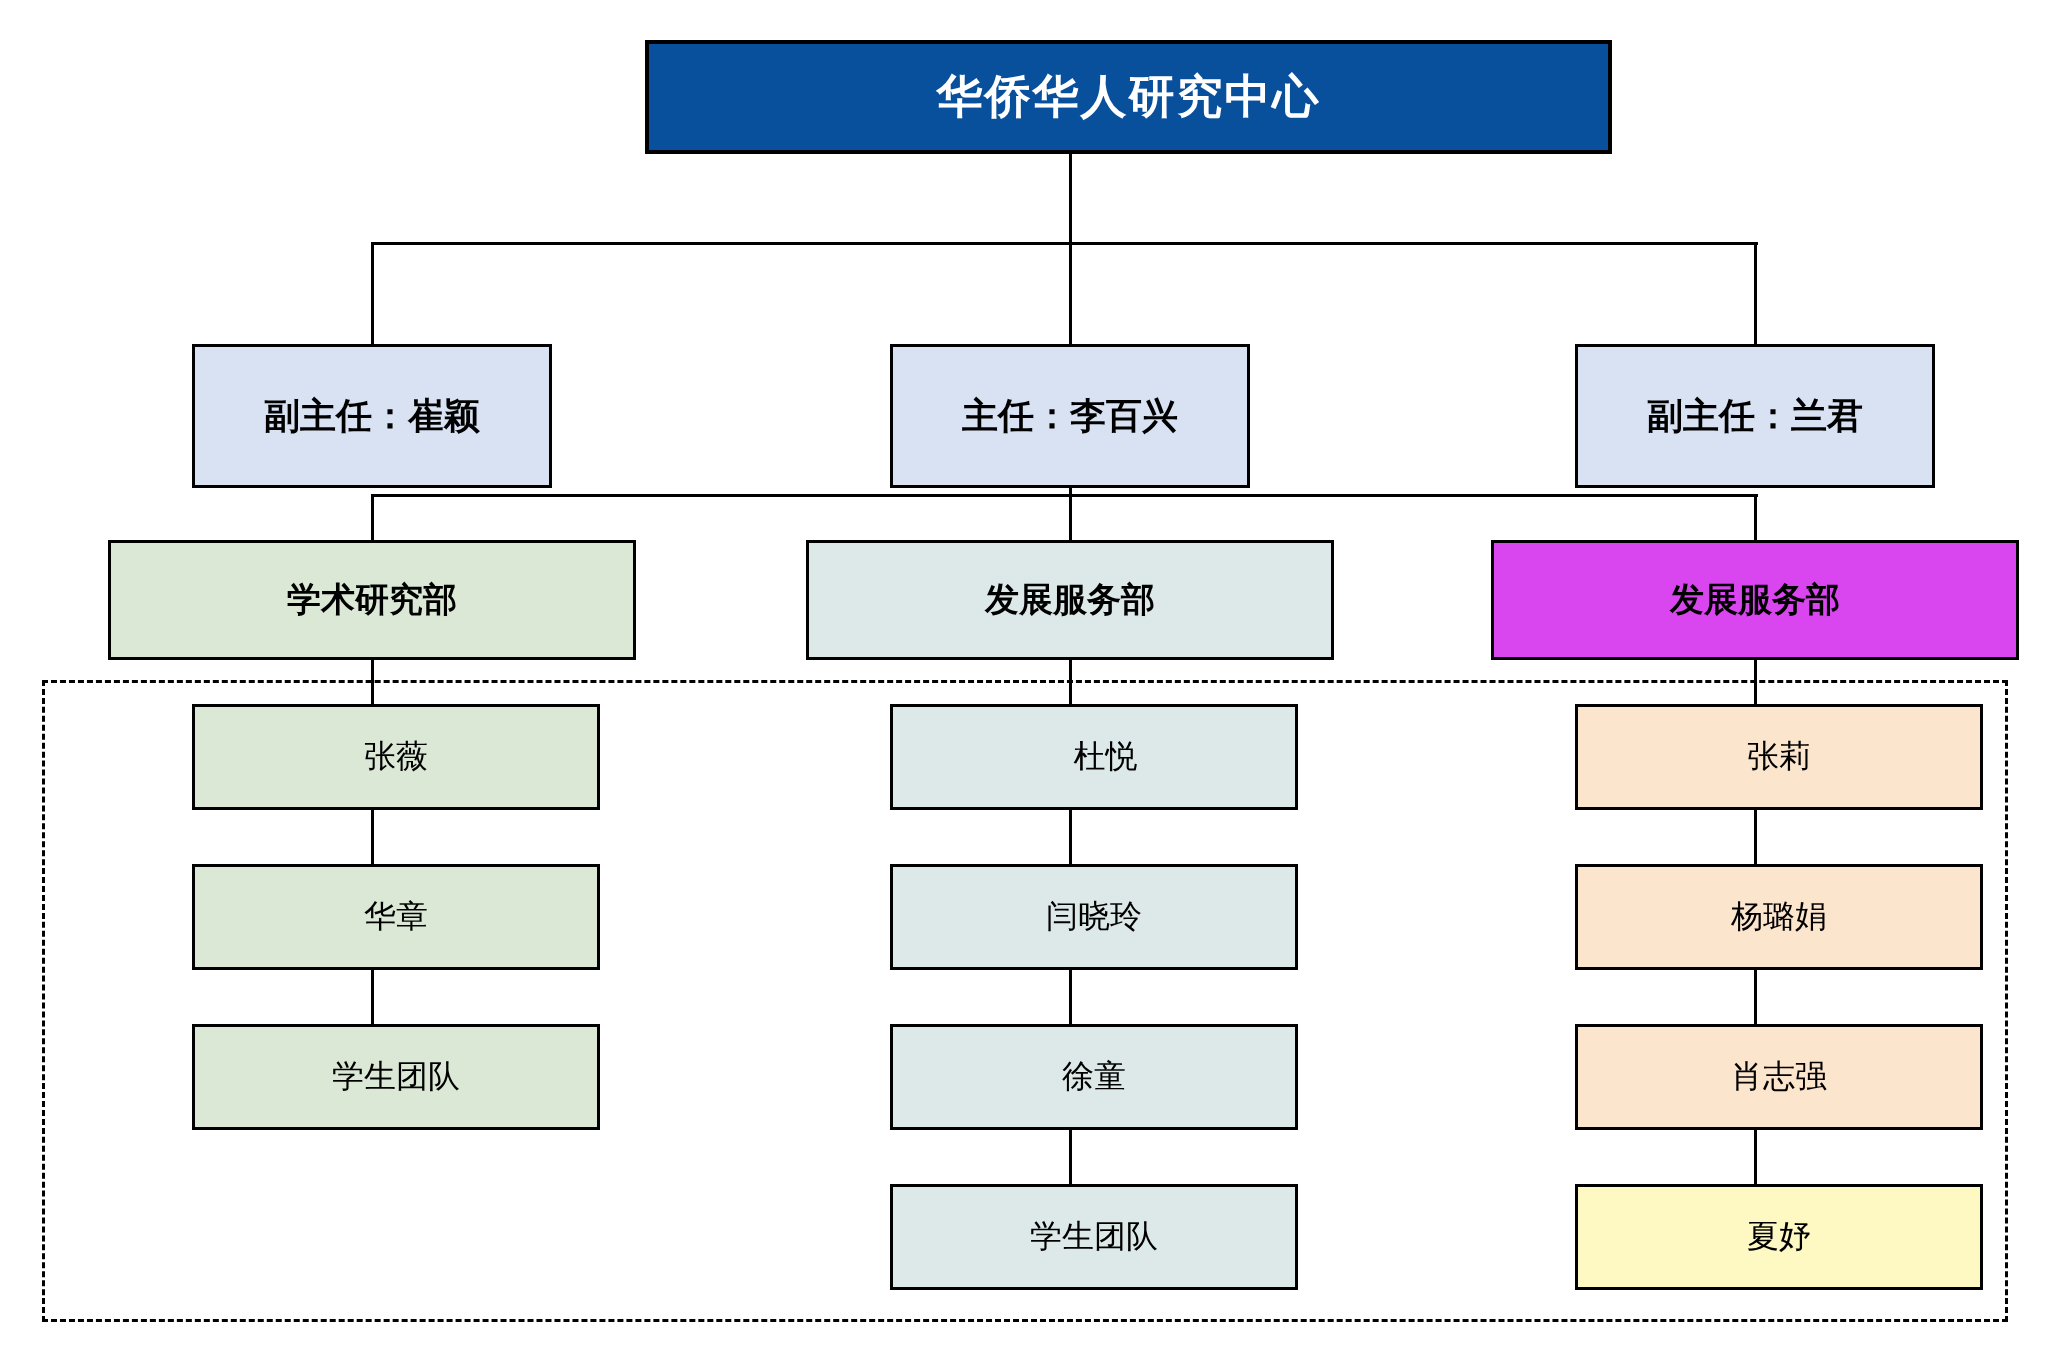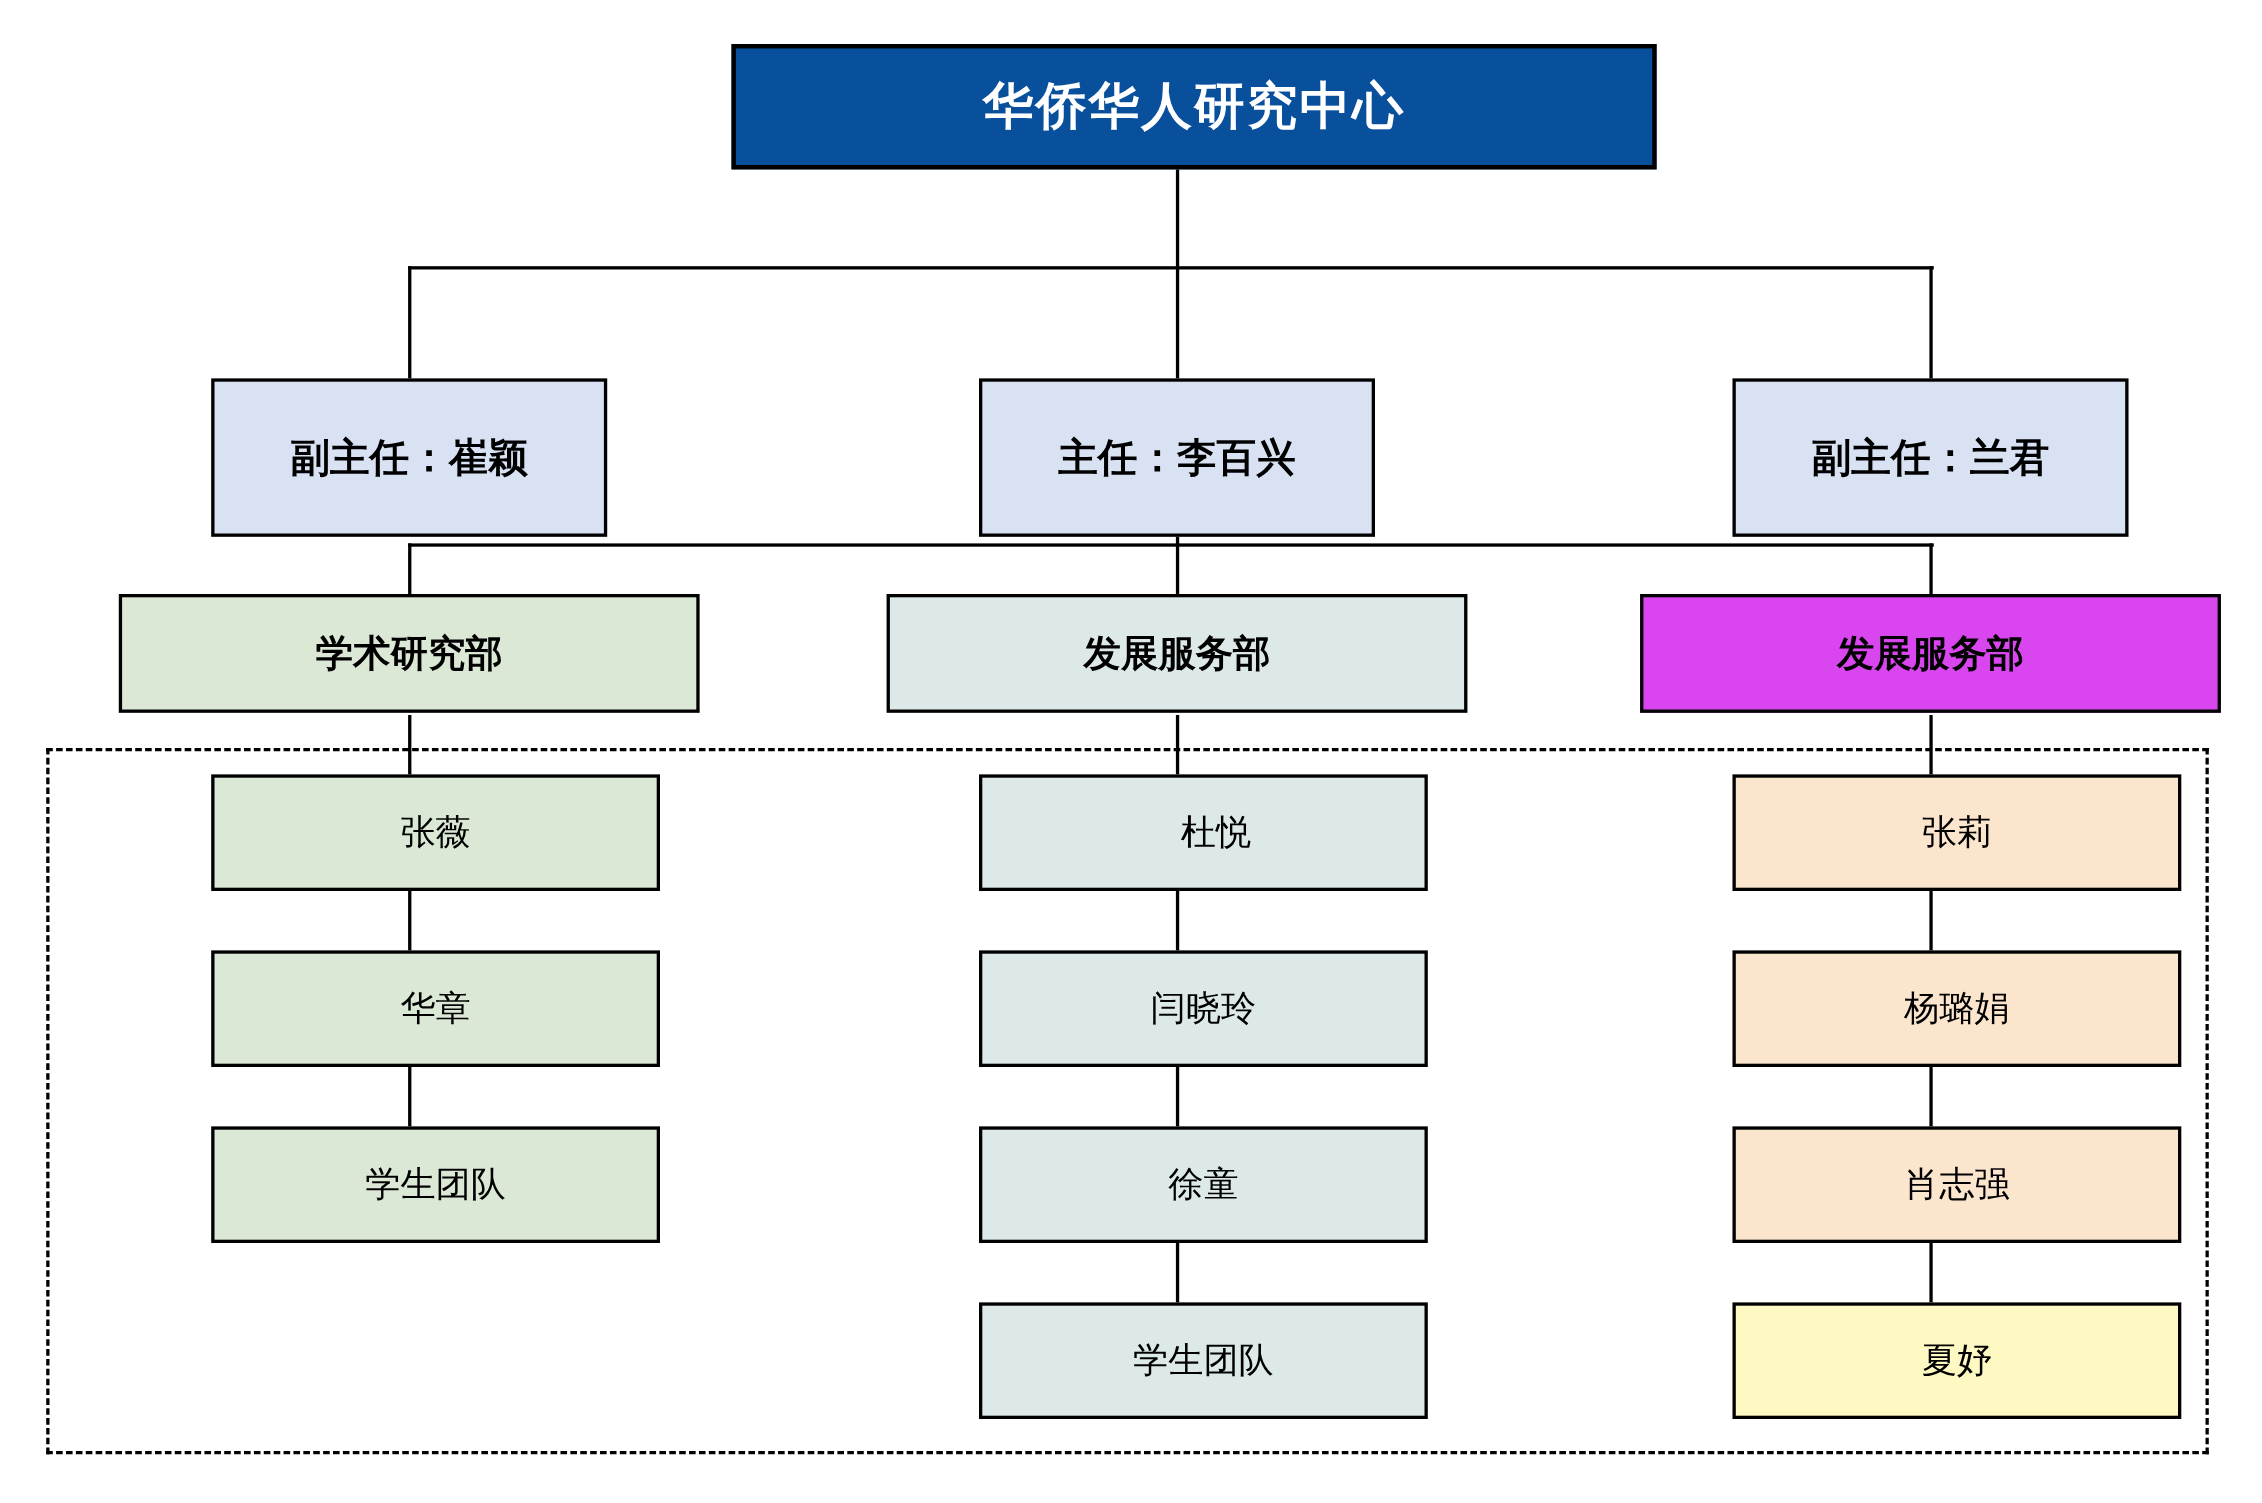--- a/index.html
+++ b/index.html
@@ -28,36 +28,36 @@
     box-sizing: border-box;
     border: 3px solid #000000;
     display: flex;
     align-items: center;
     justify-content: center;
     color: #000000;
     text-align: center;
     white-space: nowrap;
   }
   .title-box {
-    left: 665px; top: 40px;
-    width: 841px; height: 114px;
+    left: 645px; top: 40px;
+    width: 967px; height: 114px;
     border-width: 4px;
     font-size: 46px;
     font-weight: bold;
     letter-spacing: 2px;
   }
   .director-box {
     top: 344px;
     width: 360px; height: 144px;
     font-size: 36px;
     font-weight: bold;
   }
   .dept-box {
     top: 540px;
-    width: 528px; height: 108px;
+    width: 528px; height: 120px;
     font-size: 34px;
     font-weight: bold;
   }
   .member-box {
     width: 408px; height: 106px;
     font-size: 32px;
     font-weight: 400;
   }
   .col-l { left: 192px; }
   .col-m { left: 890px; text-align: right; }

